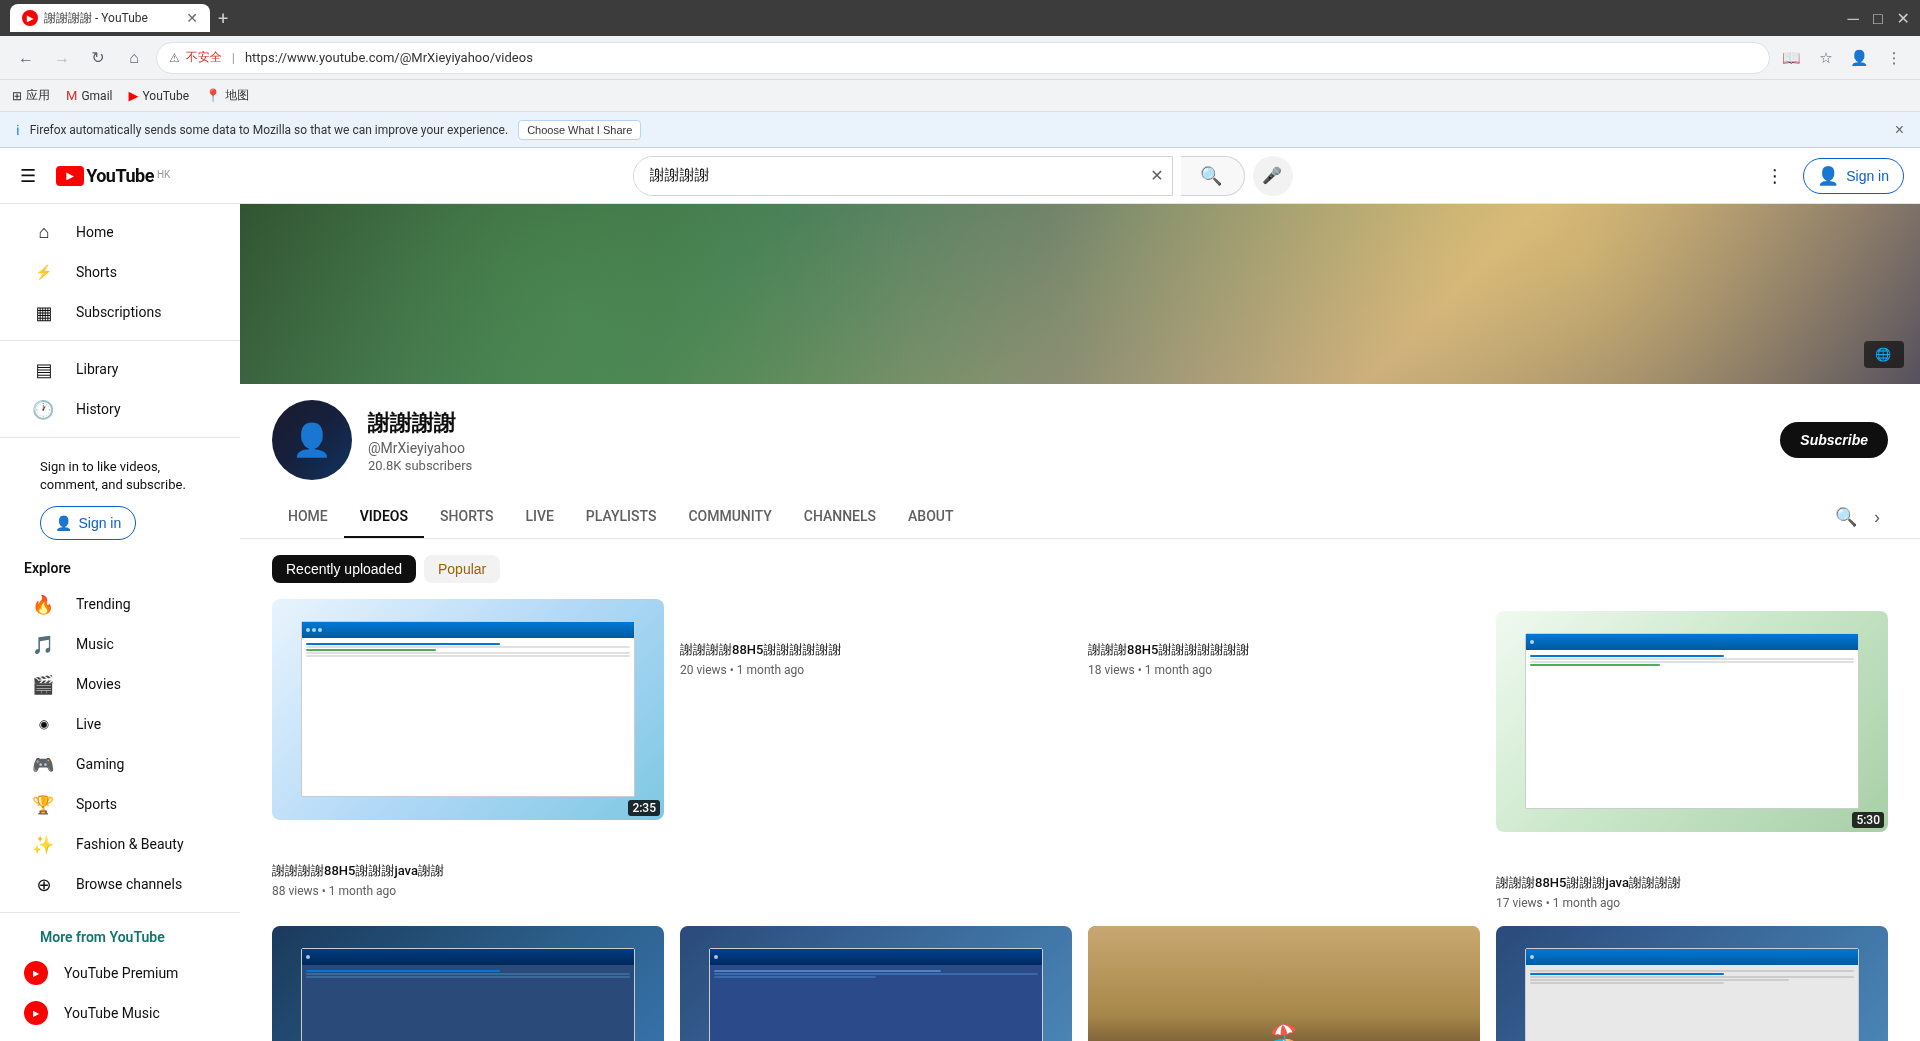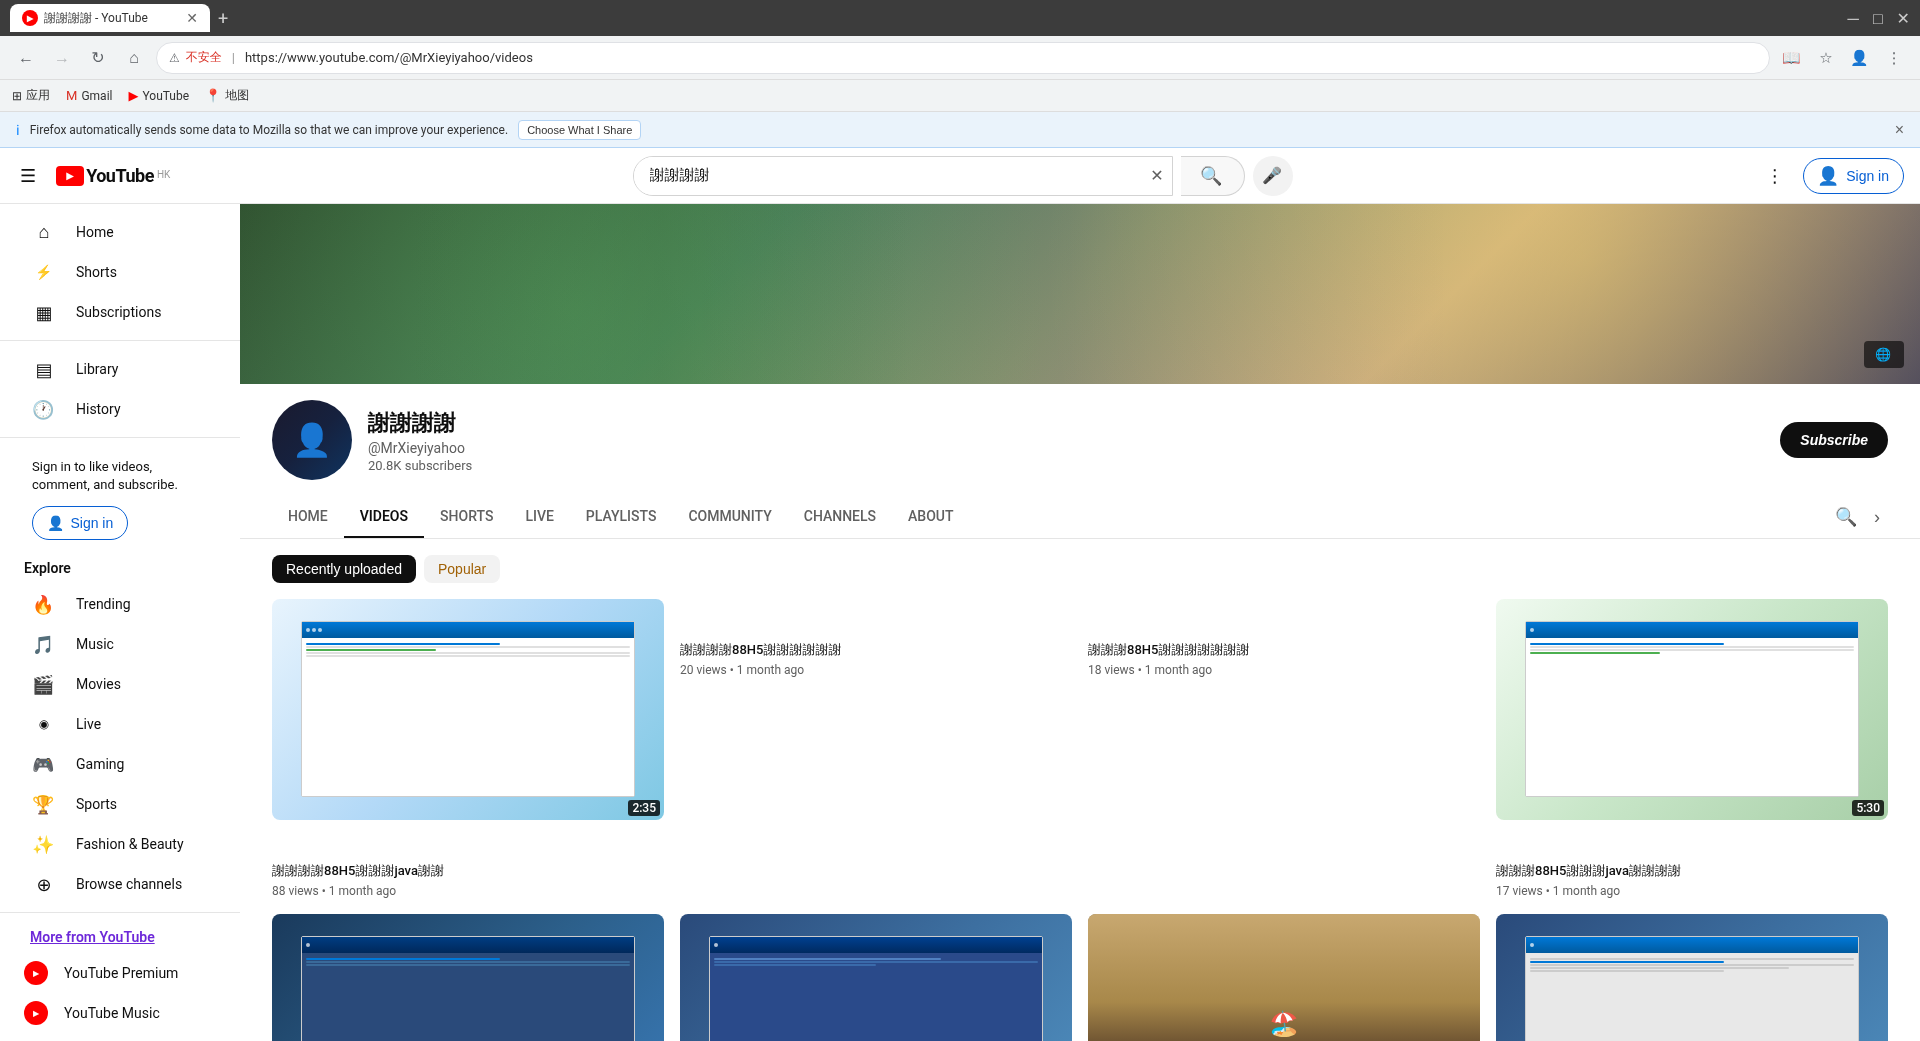--- a/index.html
+++ b/index.html
@@ -56,25 +56,25 @@
     
     .yt-main { display: flex; flex: 1; overflow: hidden; }
 
     
     .yt-sidebar { width: 240px; flex-shrink: 0; overflow-y: auto; padding: 8px 0; background: #fff; border-right: none; }
     .sidebar-section { padding-bottom: 8px; border-bottom: 1px solid #e5e5e5; margin-bottom: 8px; }
     .sidebar-section:last-child { border-bottom: none; }
     .sidebar-item { display: flex; align-items: center; gap: 20px; padding: 0 24px; height: 40px; cursor: pointer; border-radius: 10px; margin: 0 8px; }
     .sidebar-icon { font-size: 18px; color: #0f0f0f; width: 24px; text-align: center; flex-shrink: 0; }
     .sidebar-label { font-size: 14px; color: #0f0f0f; }
-    .sidebar-signin-section { padding: 12px 32px; }
+    .sidebar-signin-section { padding: 12px 40px; }
     .sidebar-signin-text { font-size: 13px; color: #0f0f0f; margin-bottom: 12px; line-height: 1.4; }
     .sidebar-signin-btn { display: flex; align-items: center; gap: 6px; border: 1px solid #065fd4; border-radius: 20px; padding: 8px 14px; background: none; cursor: pointer; color: #065fd4; font-size: 14px; font-weight: 500; width: fit-content; }
     .sidebar-explore-title { padding: 8px 24px; font-size: 14px; font-weight: 600; color: #0f0f0f; }
-    .sidebar-more-title { padding: 8px 30px; font-size: 14px; font-weight: 600; color: #6d28d9; text-decoration: underline; }
+    .sidebar-more-title { padding: 8px 40px; font-size: 14px; font-weight: 600; color: #0f766e; }
     .sidebar-yt-item { display: flex; align-items: center; gap: 16px; padding: 0 24px; height: 40px; cursor: pointer; }
     .sidebar-yt-icon { width: 24px; height: 24px; border-radius: 50%; background: #ff0000; display: flex; align-items: center; justify-content: center; flex-shrink: 0; }
     .sidebar-yt-icon::after { content: '▶'; color: #fff; font-size: 8px; }
     .sidebar-yt-icon.music { background: #ff0000; }
 
     
     .yt-content { flex: 1; overflow-y: auto; }
 
     
     .channel-banner { width: 100%; height: 180px; background: linear-gradient(135deg, #2d4a2d 0%, #4a7c59 30%, #8a9a6a 50%, #c4a882 70%, #3a3a5c 100%); position: relative; overflow: hidden; }
@@ -103,21 +103,21 @@
     .filter-btn.active { background: #0f0f0f; color: #fff; }
     .filter-btn.inactive { background: #f2f2f2; color: #a16207; }
 
     
     .video-grid { display: grid; grid-template-columns: repeat(4, 1fr); gap: 16px; }
     .video-card { cursor: pointer; }
     .video-thumb { position: relative; width: 100%; aspect-ratio: 16/9; background: #e0e0e0; border-radius: 8px; overflow: hidden; margin-bottom: 8px; }
     .thumb-1 { background: linear-gradient(135deg, #e8f4fd 0%, #b3d9f7 50%, #7ec8e3 100%); }
     .thumb-2 { background: linear-gradient(135deg, #f0f8ff 0%, #c8e6f7 50%, #a8d4ef 100%); }
     .thumb-3 { background: linear-gradient(135deg, #e8f0fe 0%, #c5d8f7 50%, #9fc0f0 100%); }
-    .thumb-4 { background: linear-gradient(135deg, #f0faf0 0%, #c8e6c8 50%, #a8cfa8 100%); }
+    .thumb-4 { background: linear-gradient(135deg, #f0faf0 0%, #c8e6c8 50%, #a8cfa8 100%); margin-top: 12px; }
     .thumb-5 { background: linear-gradient(135deg, #1a3a5c 0%, #2c5f8a 50%, #3a7ab8 100%); }
     .thumb-6 { background: linear-gradient(135deg, #2a4a7a 0%, #3d6fa0 50%, #5090c0 100%); }
     .thumb-7 { background: linear-gradient(135deg, #8a7a5a 0%, #b8a880 50%, #d4c4a0 100%); }
     .thumb-8 { background: linear-gradient(135deg, #2a4a7a 0%, #3d6fa0 50%, #5090c0 100%); }
     .video-duration { position: absolute; bottom: 4px; right: 4px; background: rgba(0,0,0,0.8); color: #fff; font-size: 12px; padding: 1px 4px; border-radius: 3px; font-weight: 500; }
     .video-info { display: flex; gap: 8px; margin-top: 42px; }
     .video-meta { flex: 1; }
     .video-title { font-size: 13px; font-weight: 500; color: #0f0f0f; line-height: 1.4; display: -webkit-box; -webkit-line-clamp: 2; -webkit-box-orient: vertical; overflow: hidden; margin-bottom: 4px; }
     .video-stats { font-size: 12px; color: #606060; }
 

